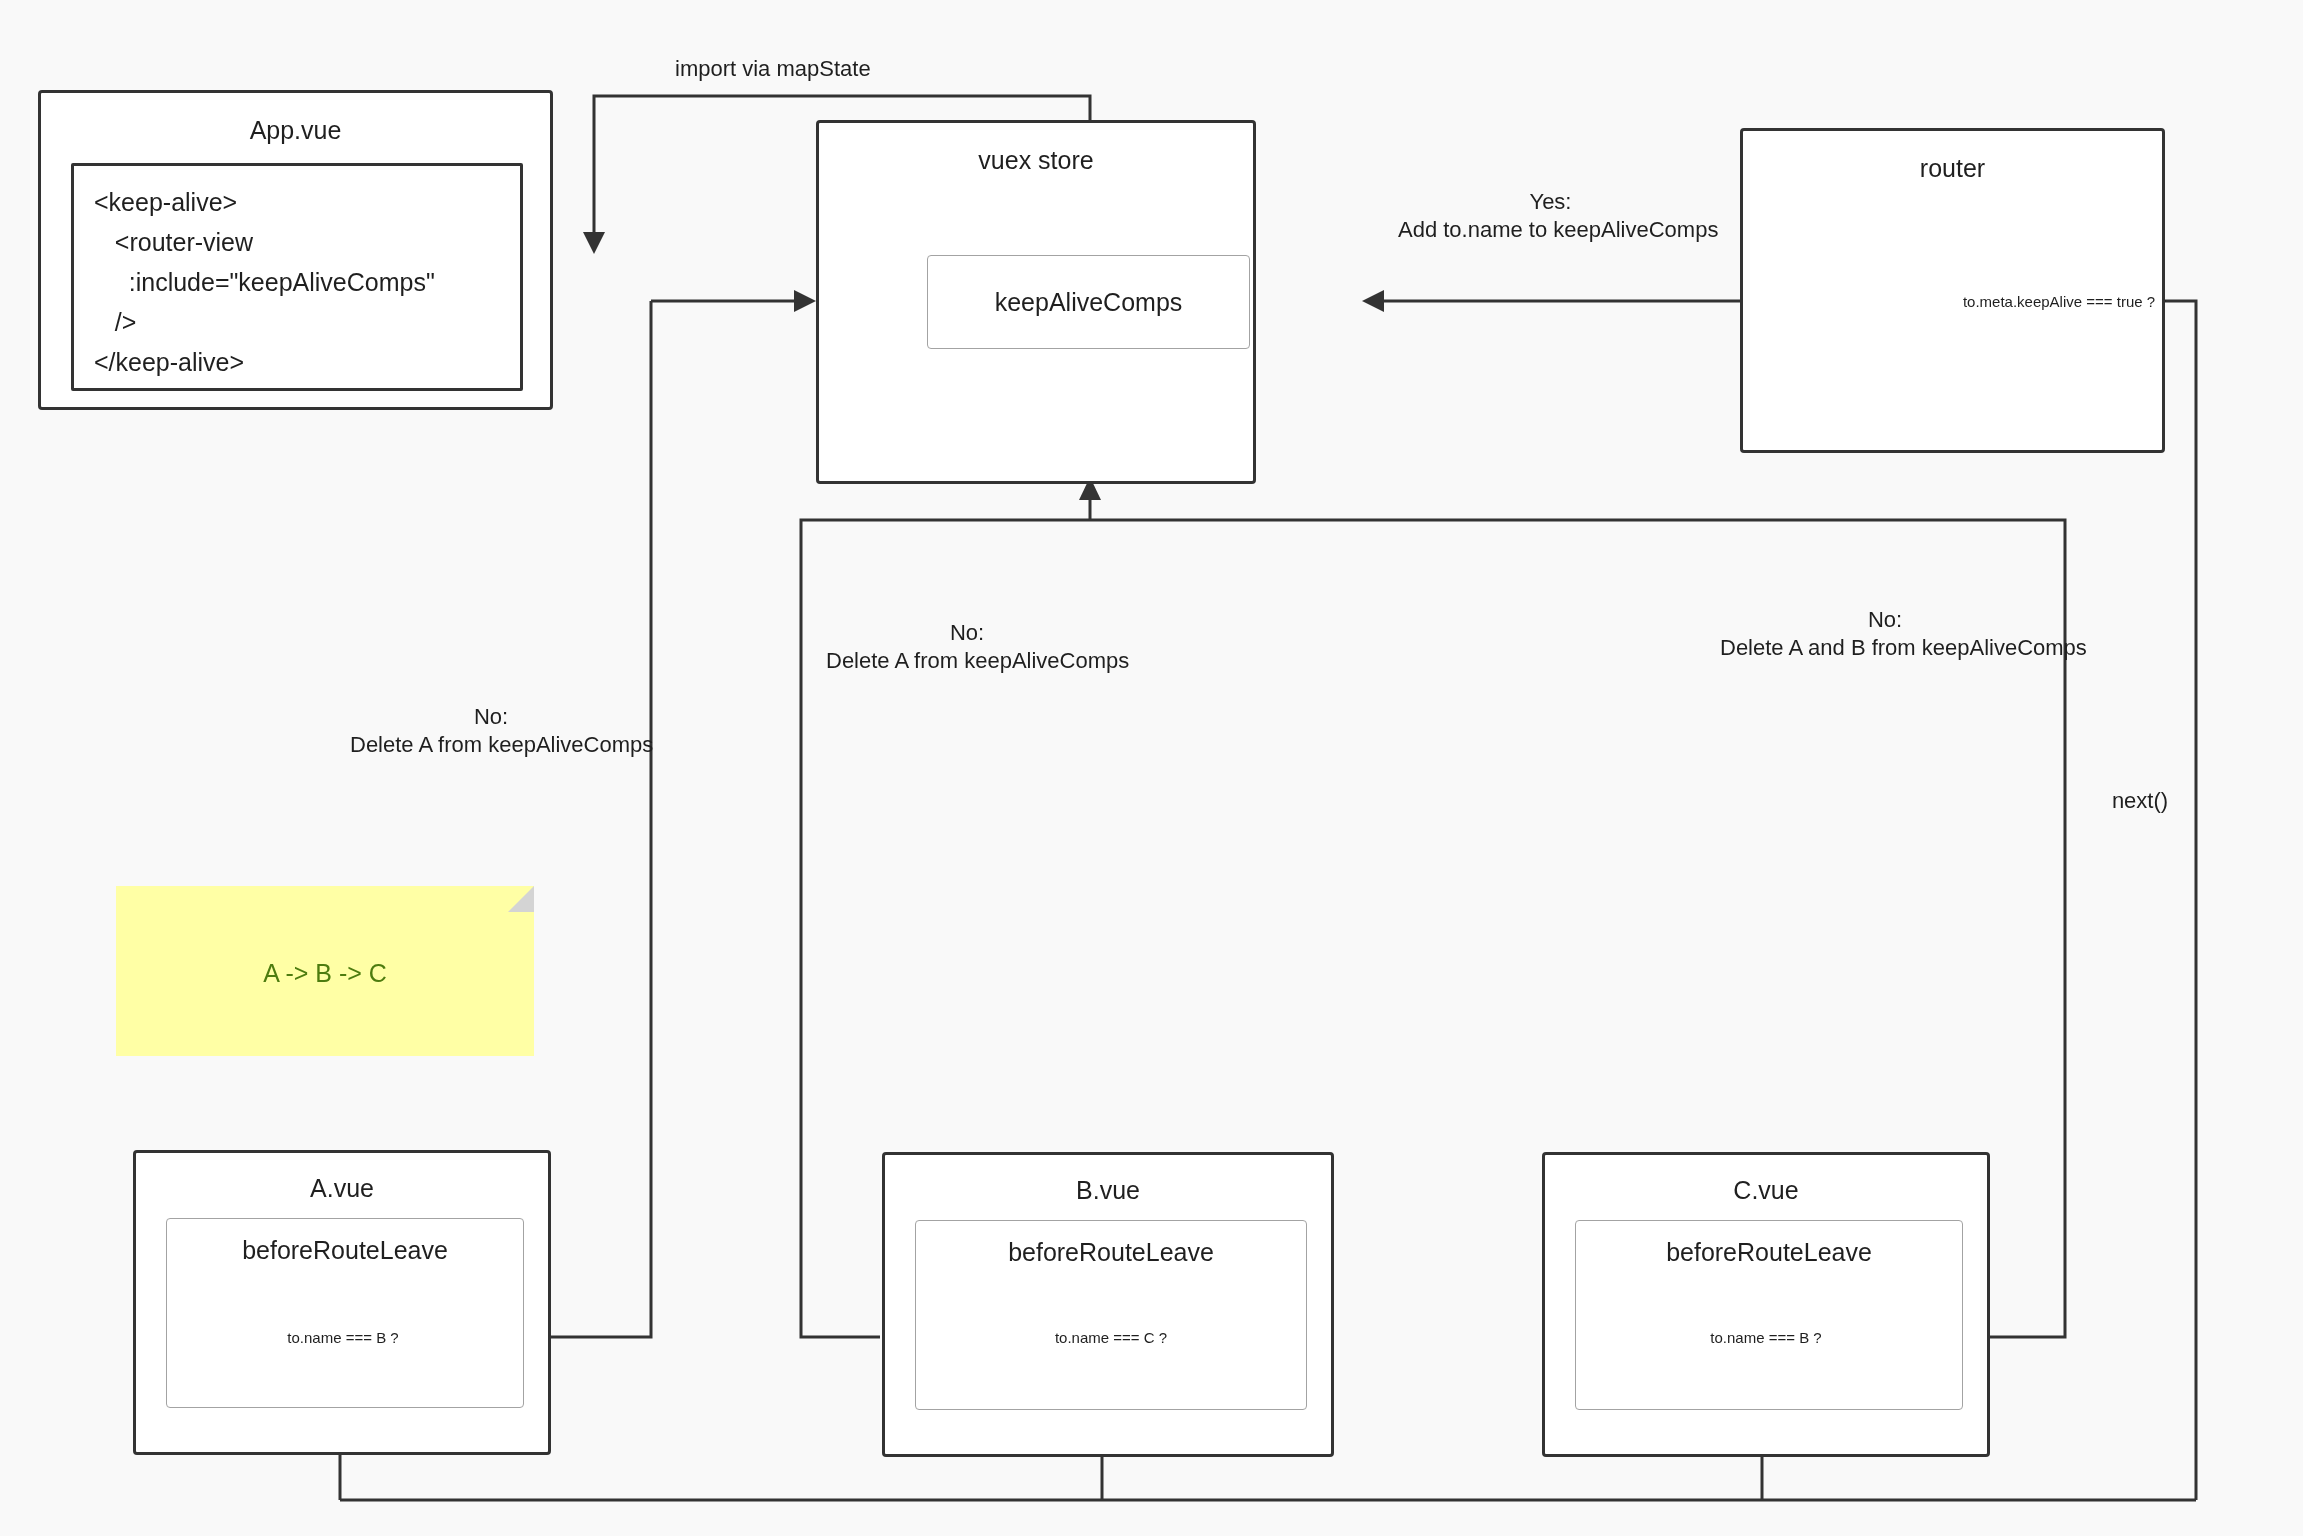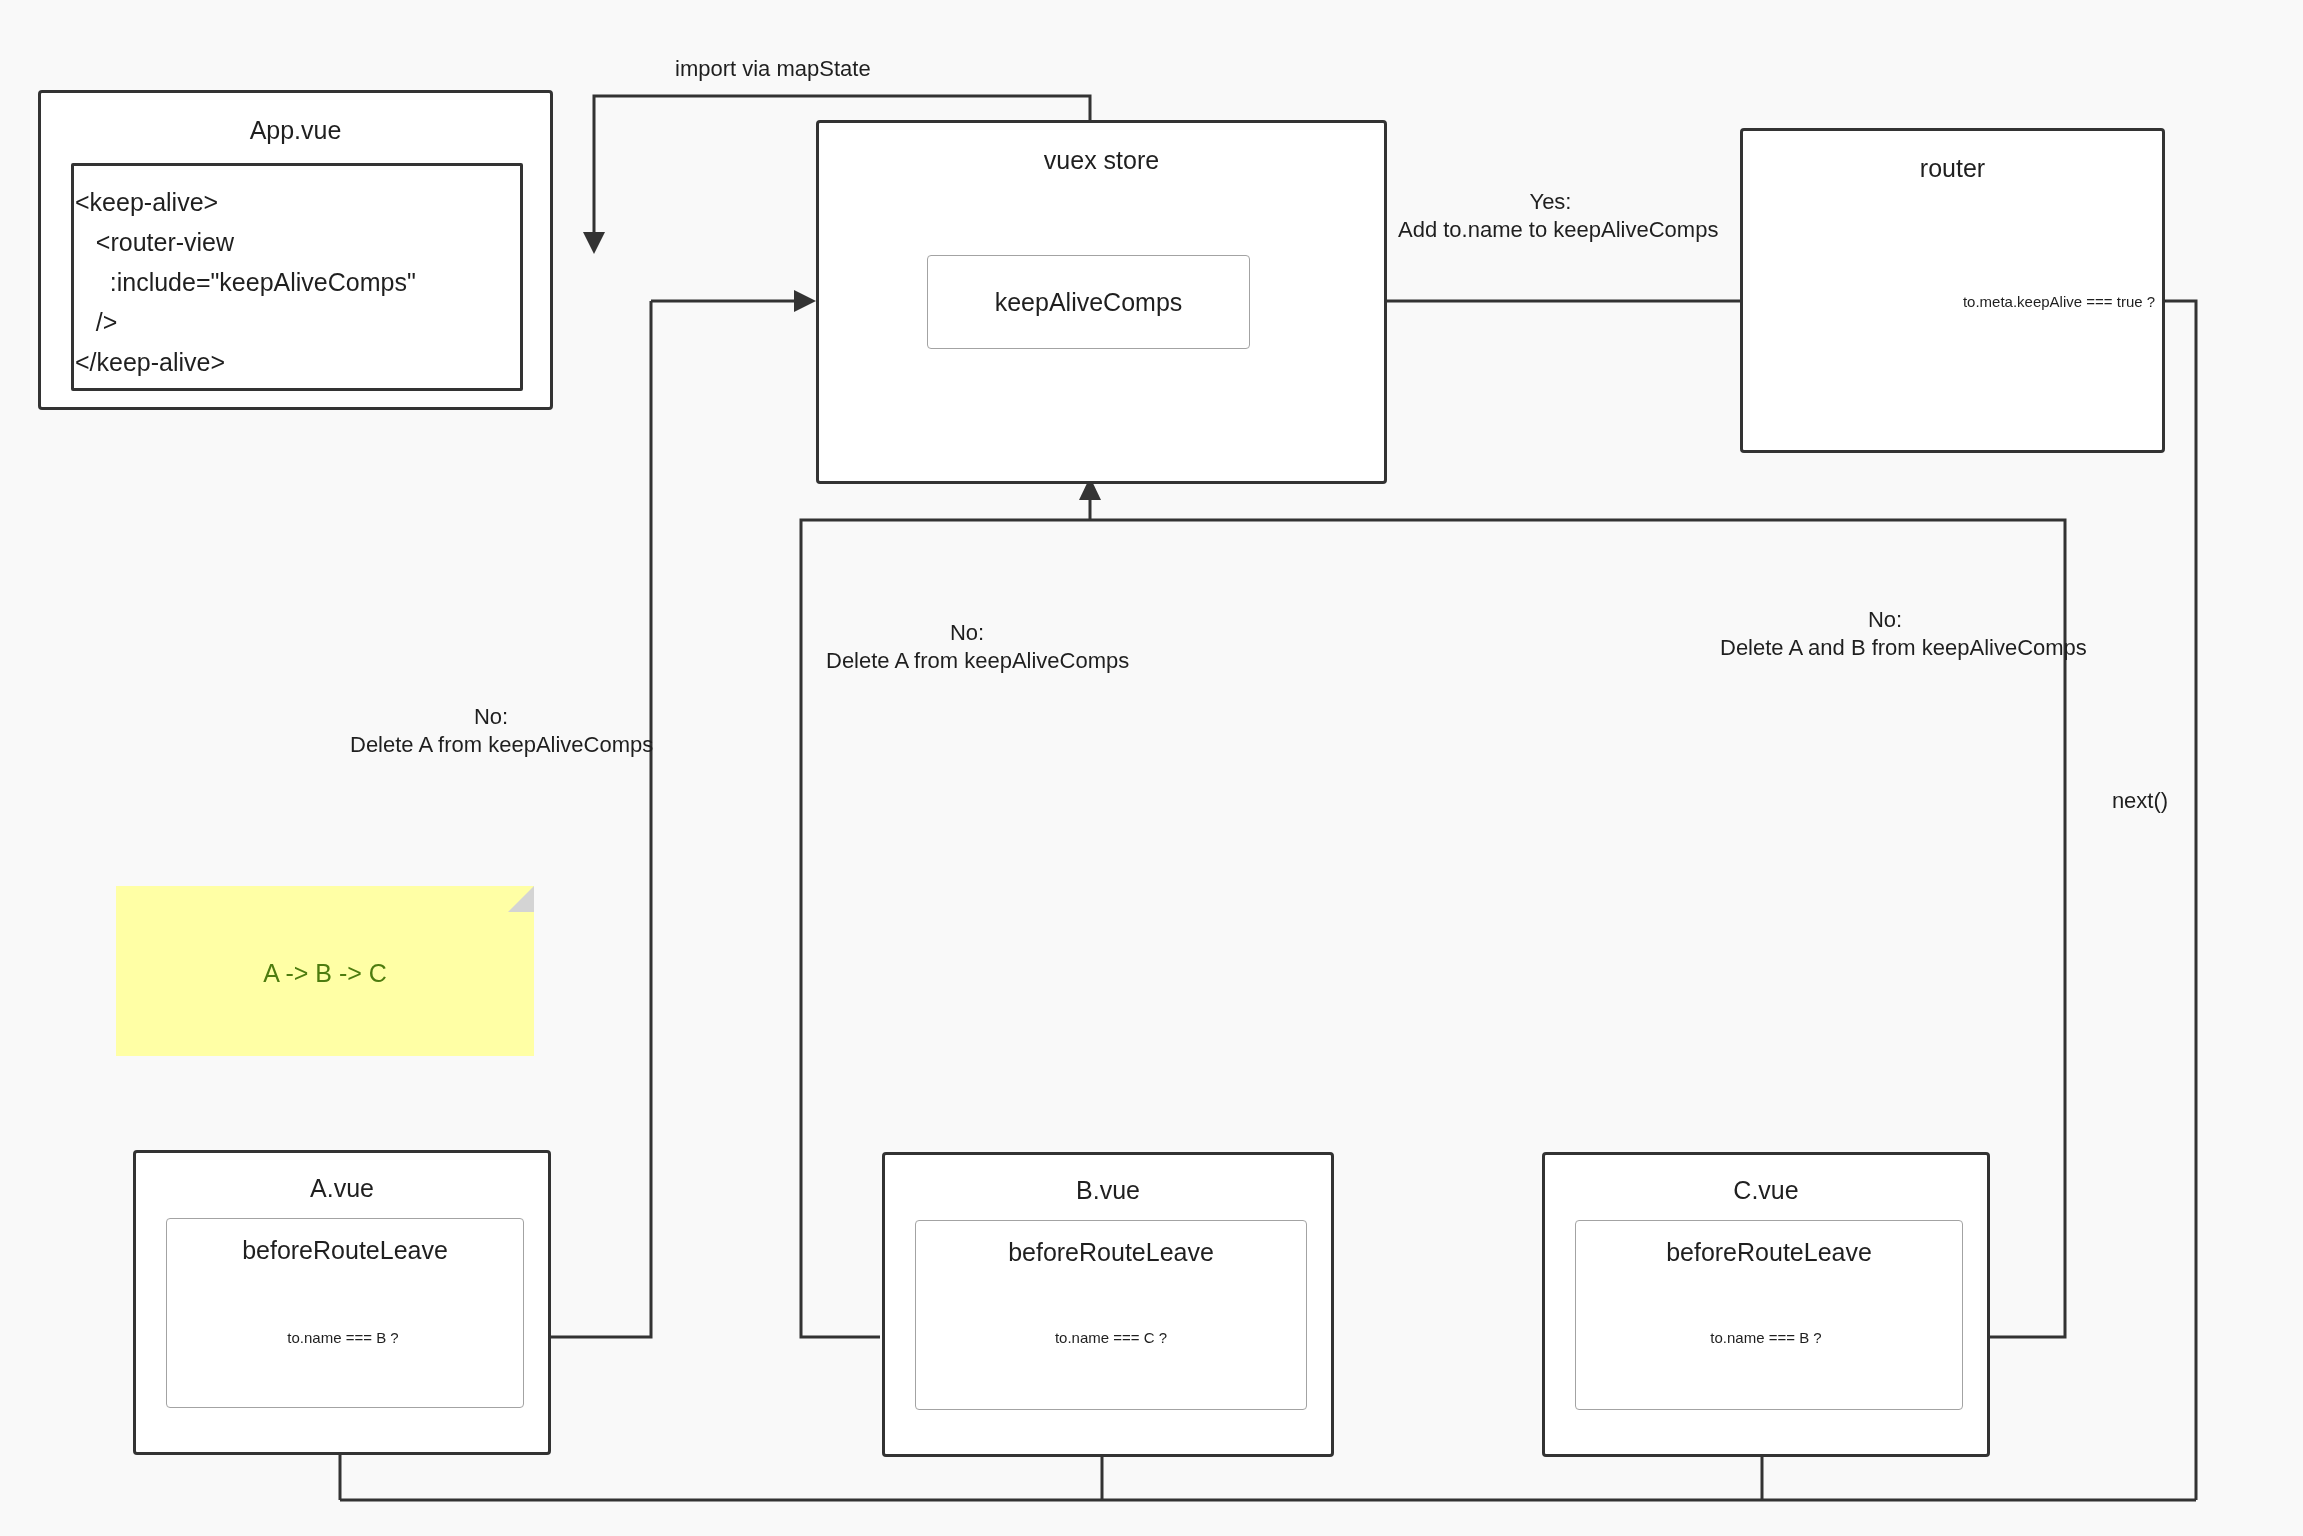--- a/index.html
+++ b/index.html
@@ -41,21 +41,21 @@
     background: #ffffff;
     border: 1px solid #a3a3a3;
     border-radius: 4px;
   }
   .code-block {
     position: absolute;
     box-sizing: border-box;
     background: #ffffff;
     border: 3px solid #333333;
     border-radius: 2px;
-    padding: 16px 1px;
+    padding: 16px 20px;
     font-size: 25px;
     line-height: 40px;
     white-space: pre;
     color: #1f1f1f;
   }
   
   .edge-label {
     position: absolute;
     font-size: 22px;
     line-height: 28px;
@@ -161,21 +161,21 @@
 
   <div class="node" style="left:38px; top:90px; width:515px; height:320px;">
     <div class="node-title" style="top:22px;">App.vue</div>
     <div class="code-block" style="left:30px; top:70px; width:452px; height:228px;">&lt;keep-alive&gt;
    &lt;router-view
      :include="keepAliveComps"
    /&gt;
 &lt;/keep-alive&gt;</div>
   </div>
 
-  <div class="node" style="left:816px; top:120px; width:571px; height:364px;">
+  <div class="node" style="left:816px; top:120px; width:440px; height:364px;">
     <div class="node-title" style="top:22px;">vuex store</div>
     <div class="inner-box" style="left:108px; top:132px; width:323px; height:94px;">
       <div class="node-title" style="top:31px;">keepAliveComps</div>
     </div>
   </div>
 
   <div class="node" style="left:1740px; top:128px; width:425px; height:325px;">
     <div class="node-title" style="top:22px;">router</div>
   </div>
   <div class="diamond-label" style="left:2059px; top:302px;">to.meta.keepAlive === true ?</div>

